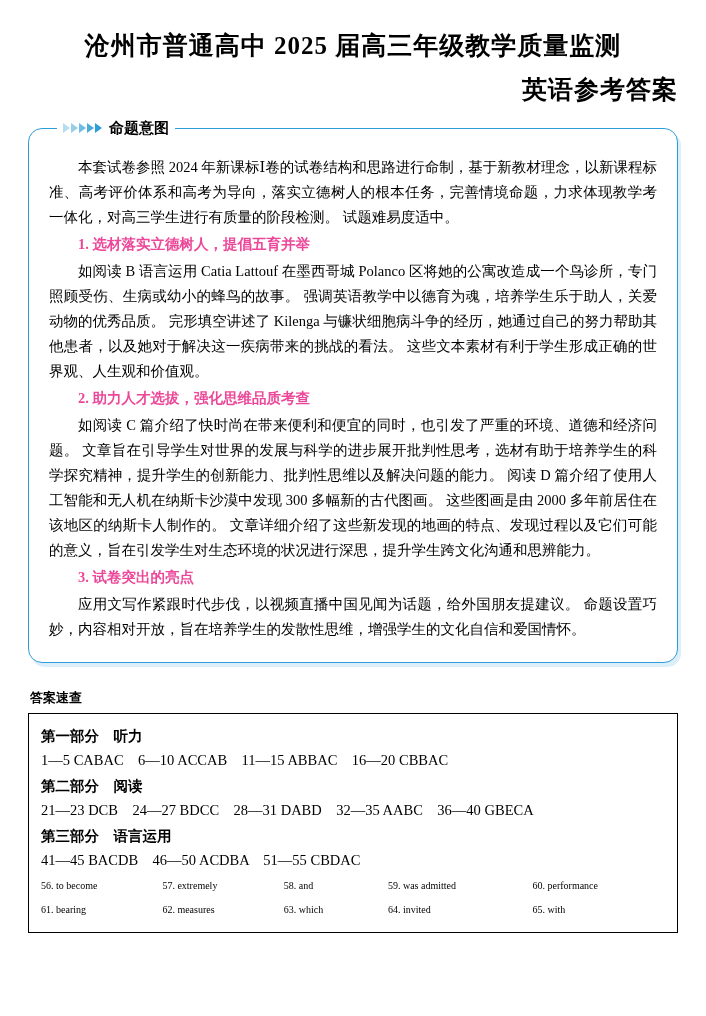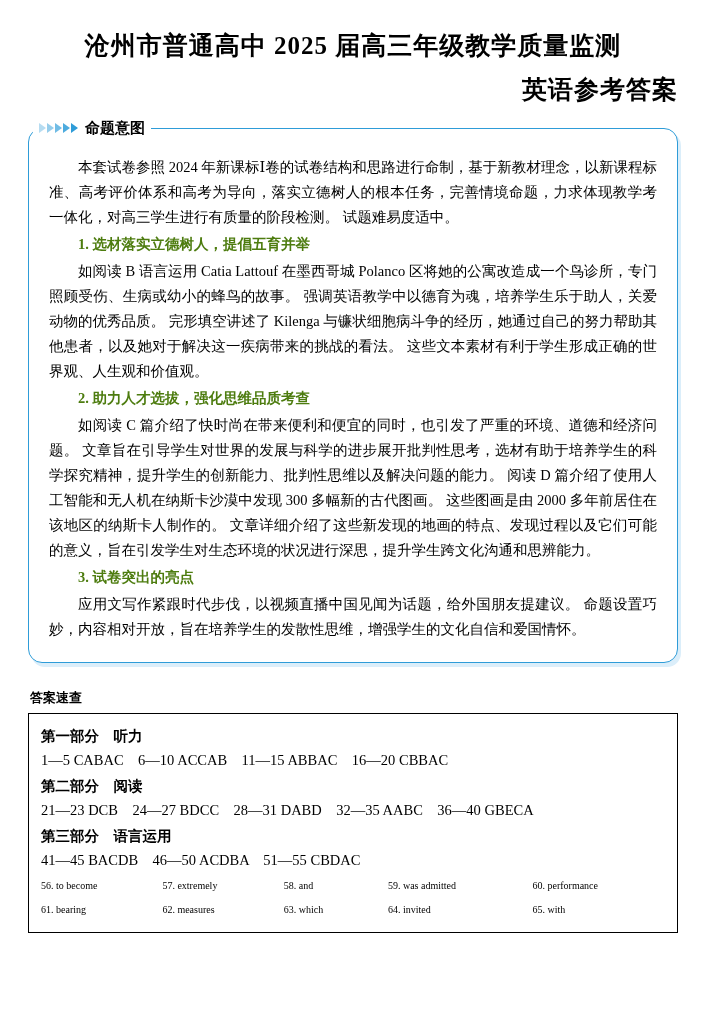--- a/index.html
+++ b/index.html
@@ -51,21 +51,21 @@
     border: 1.5px solid #2e9cd8;
     border-radius: 14px;
     padding: 26px 20px 18px 20px;
     position: relative;
     background: #ffffff;
     box-shadow: 3px 4px 0 0 #dbeefa;
   }
   .intent-header {
     position: absolute;
     top: -12px;
-    left: 4px;
+    left: 28px;
     background: #ffffff;
     padding: 0 6px;
     display: flex;
     align-items: center;
     height: 22px;
   }
   .arrow-run {
     display: flex;
     align-items: center;
     margin-right: 6px;
@@ -92,21 +92,21 @@
     margin: 0 0 2px 0;
     font-size: 14.5px;
     line-height: 25px;
     text-align: justify;
     text-justify: inter-ideograph;
   }
   .indent {
     text-indent: 2em;
   }
   .sub-head {
-    color: #4d7c0f;
+    color: #ec4899;
     font-weight: bold;
     text-indent: 2em;
     font-size: 14.5px;
     margin: 0;
     line-height: 25px;
   }
 
   
   .answers-label {
     margin-top: 26px;

